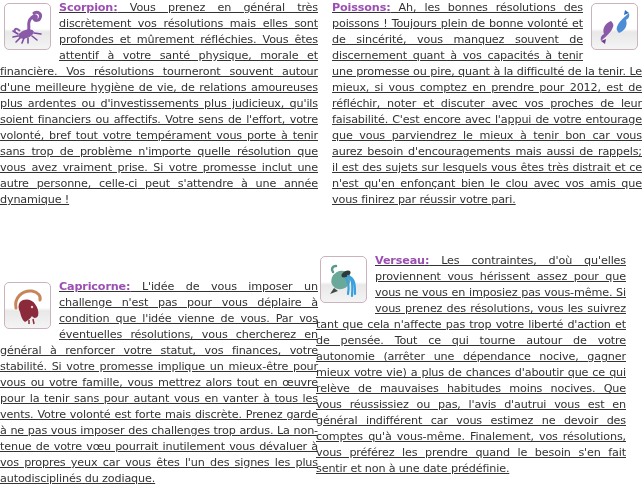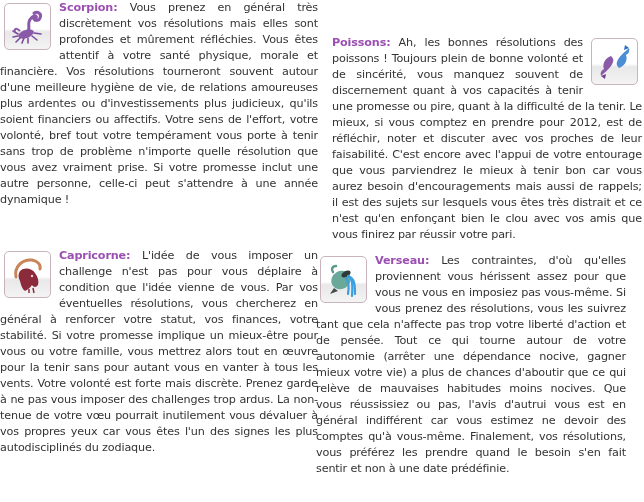--- a/index.html
+++ b/index.html
@@ -14,20 +14,21 @@
       position: relative;
       font-family: "DejaVu Sans", "Liberation Sans", sans-serif;
       font-size: 11.2px;
       line-height: 16px;
       color: #333333;
     }
     .entry {
       position: absolute;
       text-align: justify;
       letter-spacing: -0.15px;
+      text-decoration: underline;
     }
     .entry p {
       margin: 0;
     }
     .sign-name {
       color: #9b4fb2;
       font-weight: bold;
     }
     .icon-box {
       width: 47px;
@@ -43,22 +44,22 @@
     }
     .icon-left {
       float: left;
       margin: 3px 8px 2px 4px;
     }
     .icon-right {
       float: right;
       margin: 3px 4px 2px 8px;
     }
     #scorpion { left: 0; top: 0; width: 318px; }
-    #poissons { left: 332px; top: 0; width: 310px; margin-top: 35px; }
-    #capricorne { left: 0; top: 248px; width: 318px; }
+    #poissons { left: 332px; top: 0; width: 310px; }
+    #capricorne { left: 0; top: 279px; width: 318px; }
     #verseau { left: 316px; top: 253px; width: 310px; }
   </style>
 </head>
 <body>
 
 <div class="entry" id="scorpion">
   <div class="icon-box icon-left">
     <svg width="40" height="40" viewBox="0 0 40 40">
       <path d="M26 6 C30 4 34 7 32 11 C31 14 27 14 26 12 C28 12 29 10 28 9 C26 8 22 11 21 15 C20 19 22 22 20 25" fill="none" stroke="#8a5aa8" stroke-width="3" stroke-linecap="round"></path>
       <ellipse cx="18" cy="27" rx="8" ry="4" fill="#8a5aa8" transform="rotate(-20 18 27)"></ellipse>

